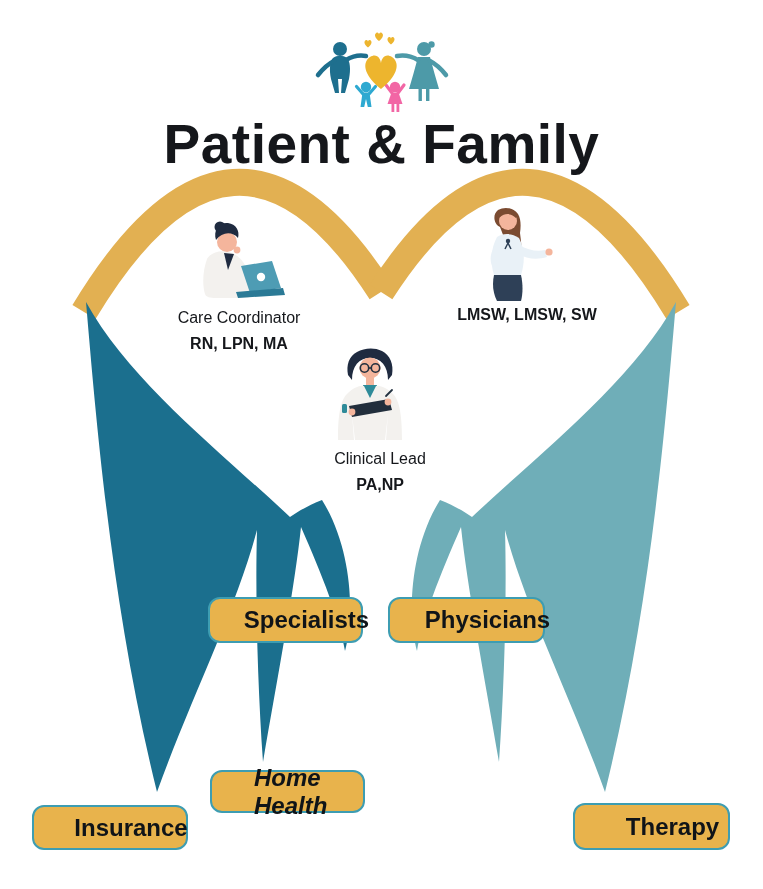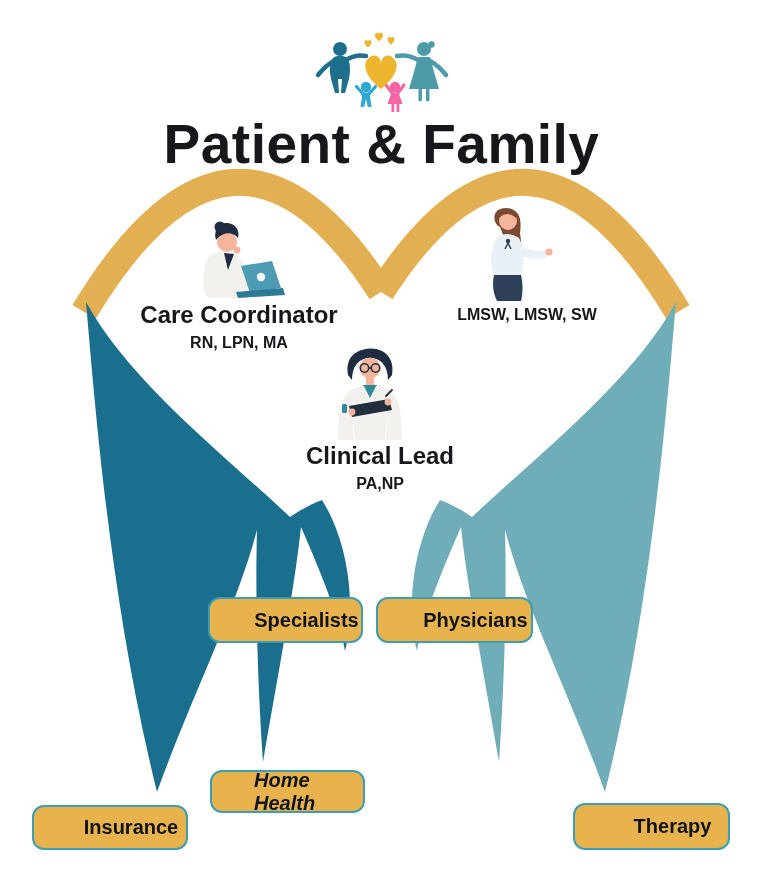--- a/index.html
+++ b/index.html
@@ -7,34 +7,34 @@
     position:relative;width:763px;height:889px;margin:0 auto;
     font-family:"Liberation Sans",sans-serif;background:#ffffff;overflow:hidden;
   }
   .shapes{position:absolute;left:0;top:0;width:763px;height:889px;}
   .page-title{
     position:absolute;left:0;top:112px;width:763px;margin:0;
     text-align:center;font-size:55px;font-weight:700;letter-spacing:.5px;
     color:var(--text-dark);
   }
   .role{position:absolute;text-align:center;color:var(--text-dark);}
-  .role .role-name{margin:0;font-size:24px;font-weight:700;line-height:1.15;}
+  .role .role-name{margin:8px;font-size:16px;font-weight:400;line-height:1.15;}
   .role .role-creds{margin:5px 0 0 0;font-size:16px;font-weight:700;line-height:1.1;}
   .role-care{left:89px;top:301px;width:300px;}
   .role-social{left:377px;top:301px;width:300px;}
   .role-clinical{left:230px;top:442px;width:300px;text-align:center;}
   .partner-box{
     position:absolute;display:flex;align-items:center;justify-content:center;
     background:var(--box-gold);border:2.5px solid var(--box-border);
-    border-radius:12px;font-size:20px;font-weight:700;color:#101418;
+    border-radius:12px;font-size:24px;font-weight:700;color:#101418;
     box-sizing:border-box;
     padding-left:42px;
   }
   .box-specialists{left:208px;top:597px;width:155px;height:46px;}
-  .box-physicians{left:376px;top:597px;width:157px;height:46px;}
+  .box-physicians{left:388px;top:597px;width:157px;height:46px;}
   .box-home-health{left:210px;top:770px;width:155px;height:43px;font-style:italic;}
   .box-senior-living{left:396px;top:768px;width:157px;height:45px;}
   .box-insurance{left:32px;top:805px;width:156px;height:45px;}
   .box-therapy{left:573px;top:803px;width:157px;height:47px;}
 </style>
 </head>
 <body>
 
 <div class="canvas">
 

